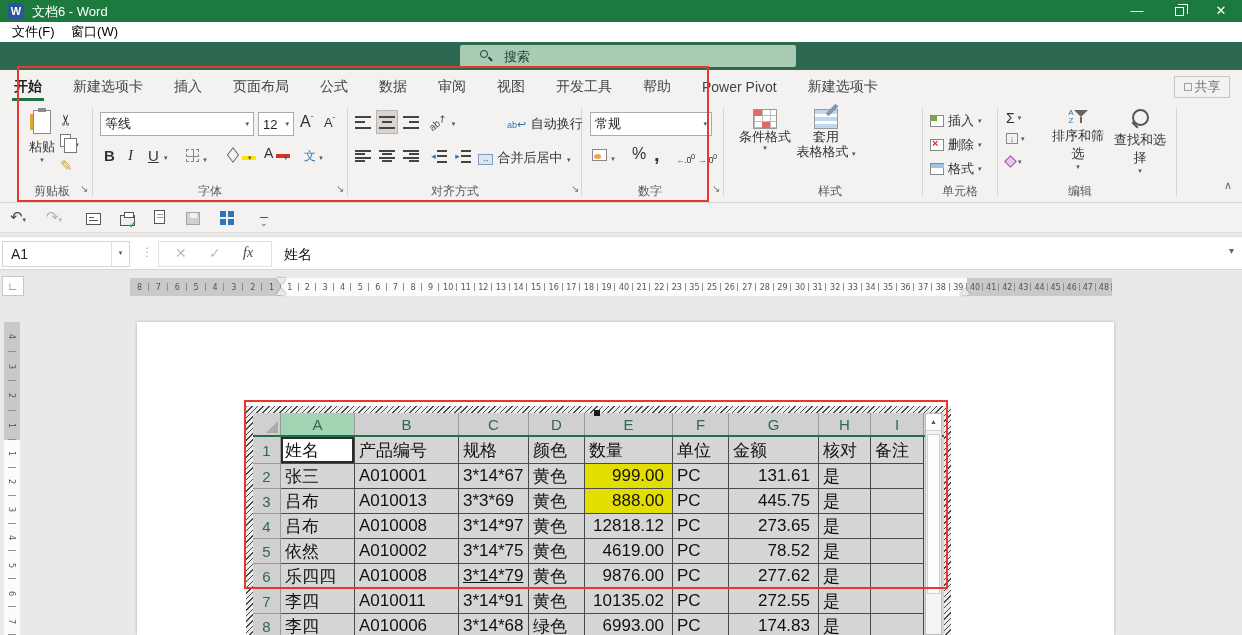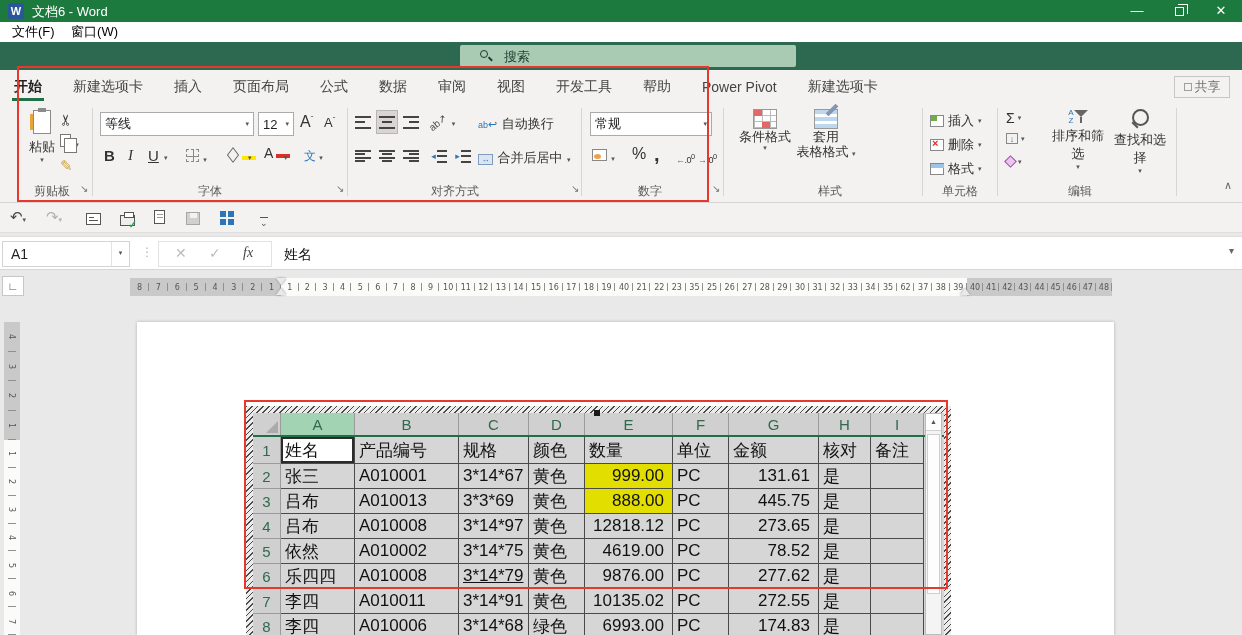--- a/index.html
+++ b/index.html
@@ -68,21 +68,21 @@
 
   
   .al { display:inline-flex; flex-direction:column; justify-content:space-between; width:16px; height:13px; }
   .al i { display:block; height:2px; background:#444; }
   .al i.s { width:10px; } .al.c i.s { align-self:center; } .al.r i.s { align-self:flex-end; }
   .albtn { position:absolute; width:22px; height:24px; display:flex; align-items:center; justify-content:center; }
   .albtn.selected { background:#d8d5d2; border:1px solid #b8b5b2; }
   .ind-ar { color:#2e75b6; font-size:9px; margin-right:1px; }
   .merge-ic { display:inline-block; width:15px; height:11px; border:1px solid #7f9dbf; background:#dce6f2;
               font-size:8px; color:#2e75b6; text-align:center; line-height:10px; }
-  .wrap-ic { color:#2e75b6; font-size:11px; }
+  .wrap-ic { color:#2e75b6; font-size:11px;margin-left:29px; }
   .ori-ic { display:inline-block; transform:rotate(-40deg); font-size:10px; color:#444; }
 
   
   .acct-ic { display:inline-block; width:15px; height:12px; border:1px solid #888; background:#fff; position:relative; }
   .acct-ic::after { content:""; position:absolute; left:1px; bottom:1px; width:7px; height:5px; background:#f0a04a; border-radius:50%; }
   .dec-ic { font-size:9px; color:#333; letter-spacing:-0.5px; }
   .dec-ic b { color:#2e75b6; font-weight:normal; }
 
   
   .bigbtn { position:absolute; text-align:center; }
@@ -585,21 +585,21 @@
         <span class="rcell">
           <i>33</i>
         </span>
         <span class="rcell">
           <i>34</i>
         </span>
         <span class="rcell">
           <i>35</i>
         </span>
         <span class="rcell">
-          <i>62</i>
+          <i>36</i>
         </span>
         <span class="rcell">
           <i>37</i>
         </span>
         <span class="rcell">
           <i>38</i>
         </span>
         <span class="rcell">
           <i>39</i>
         </span>

